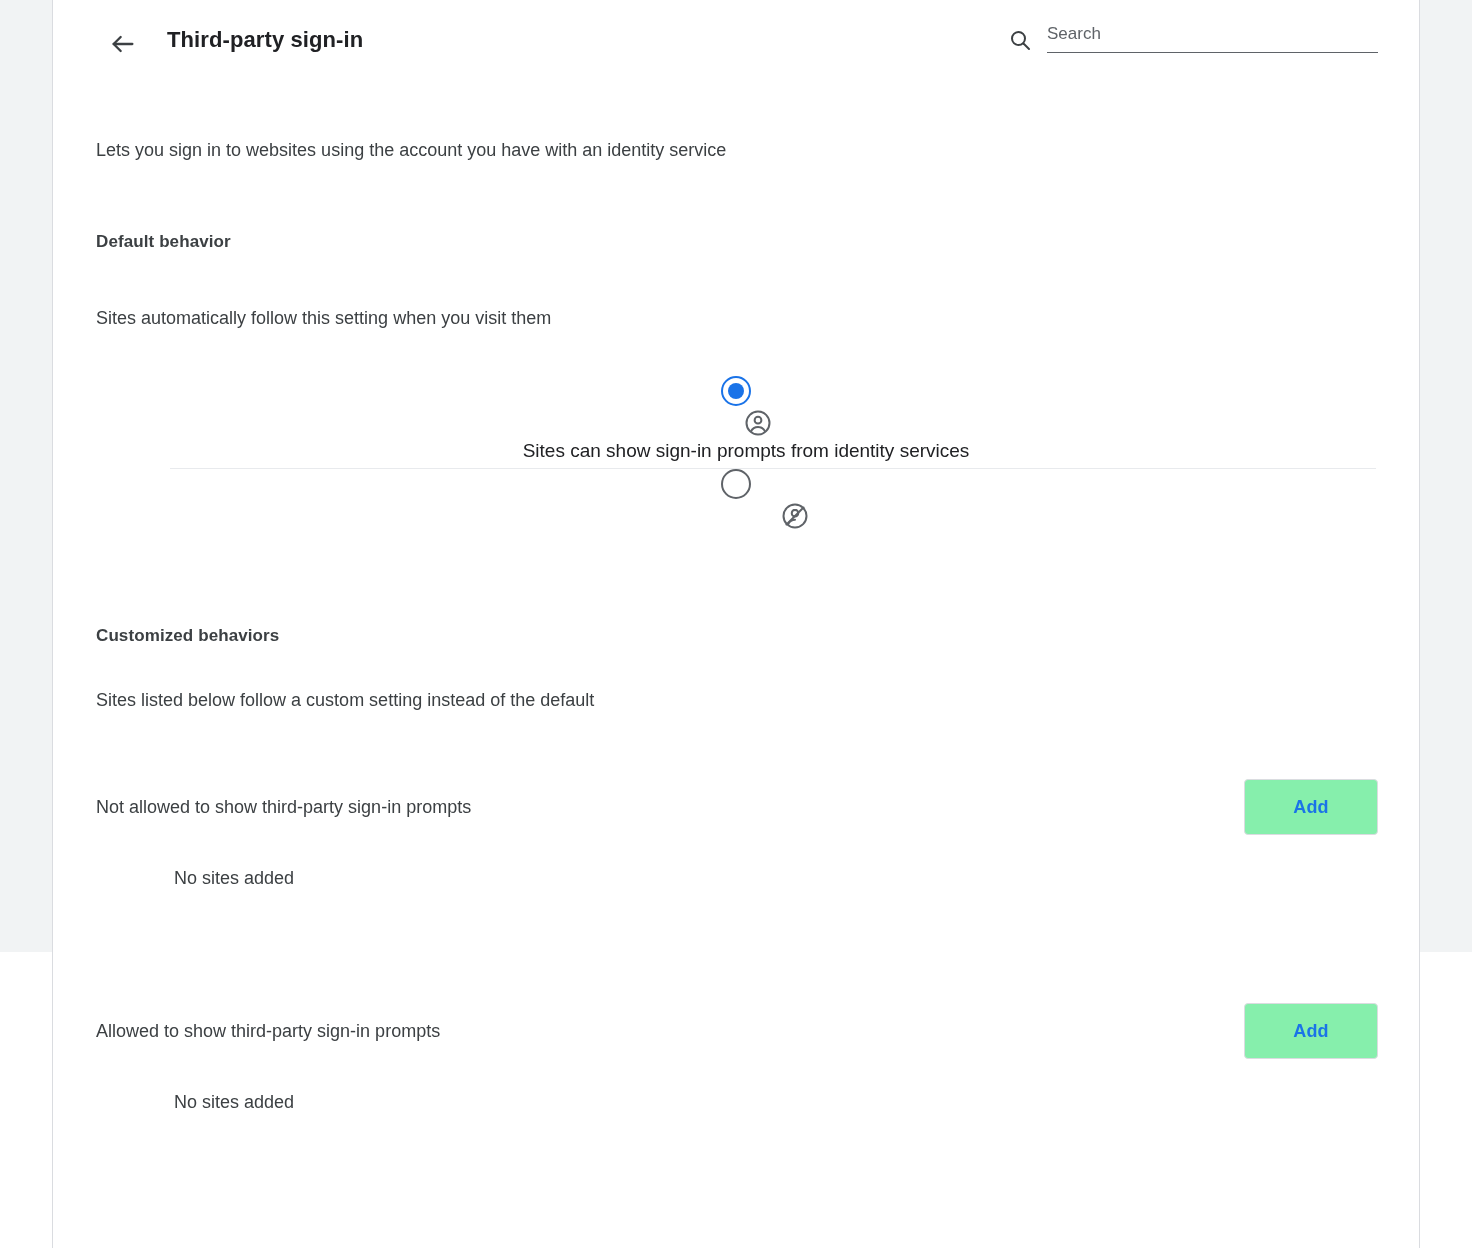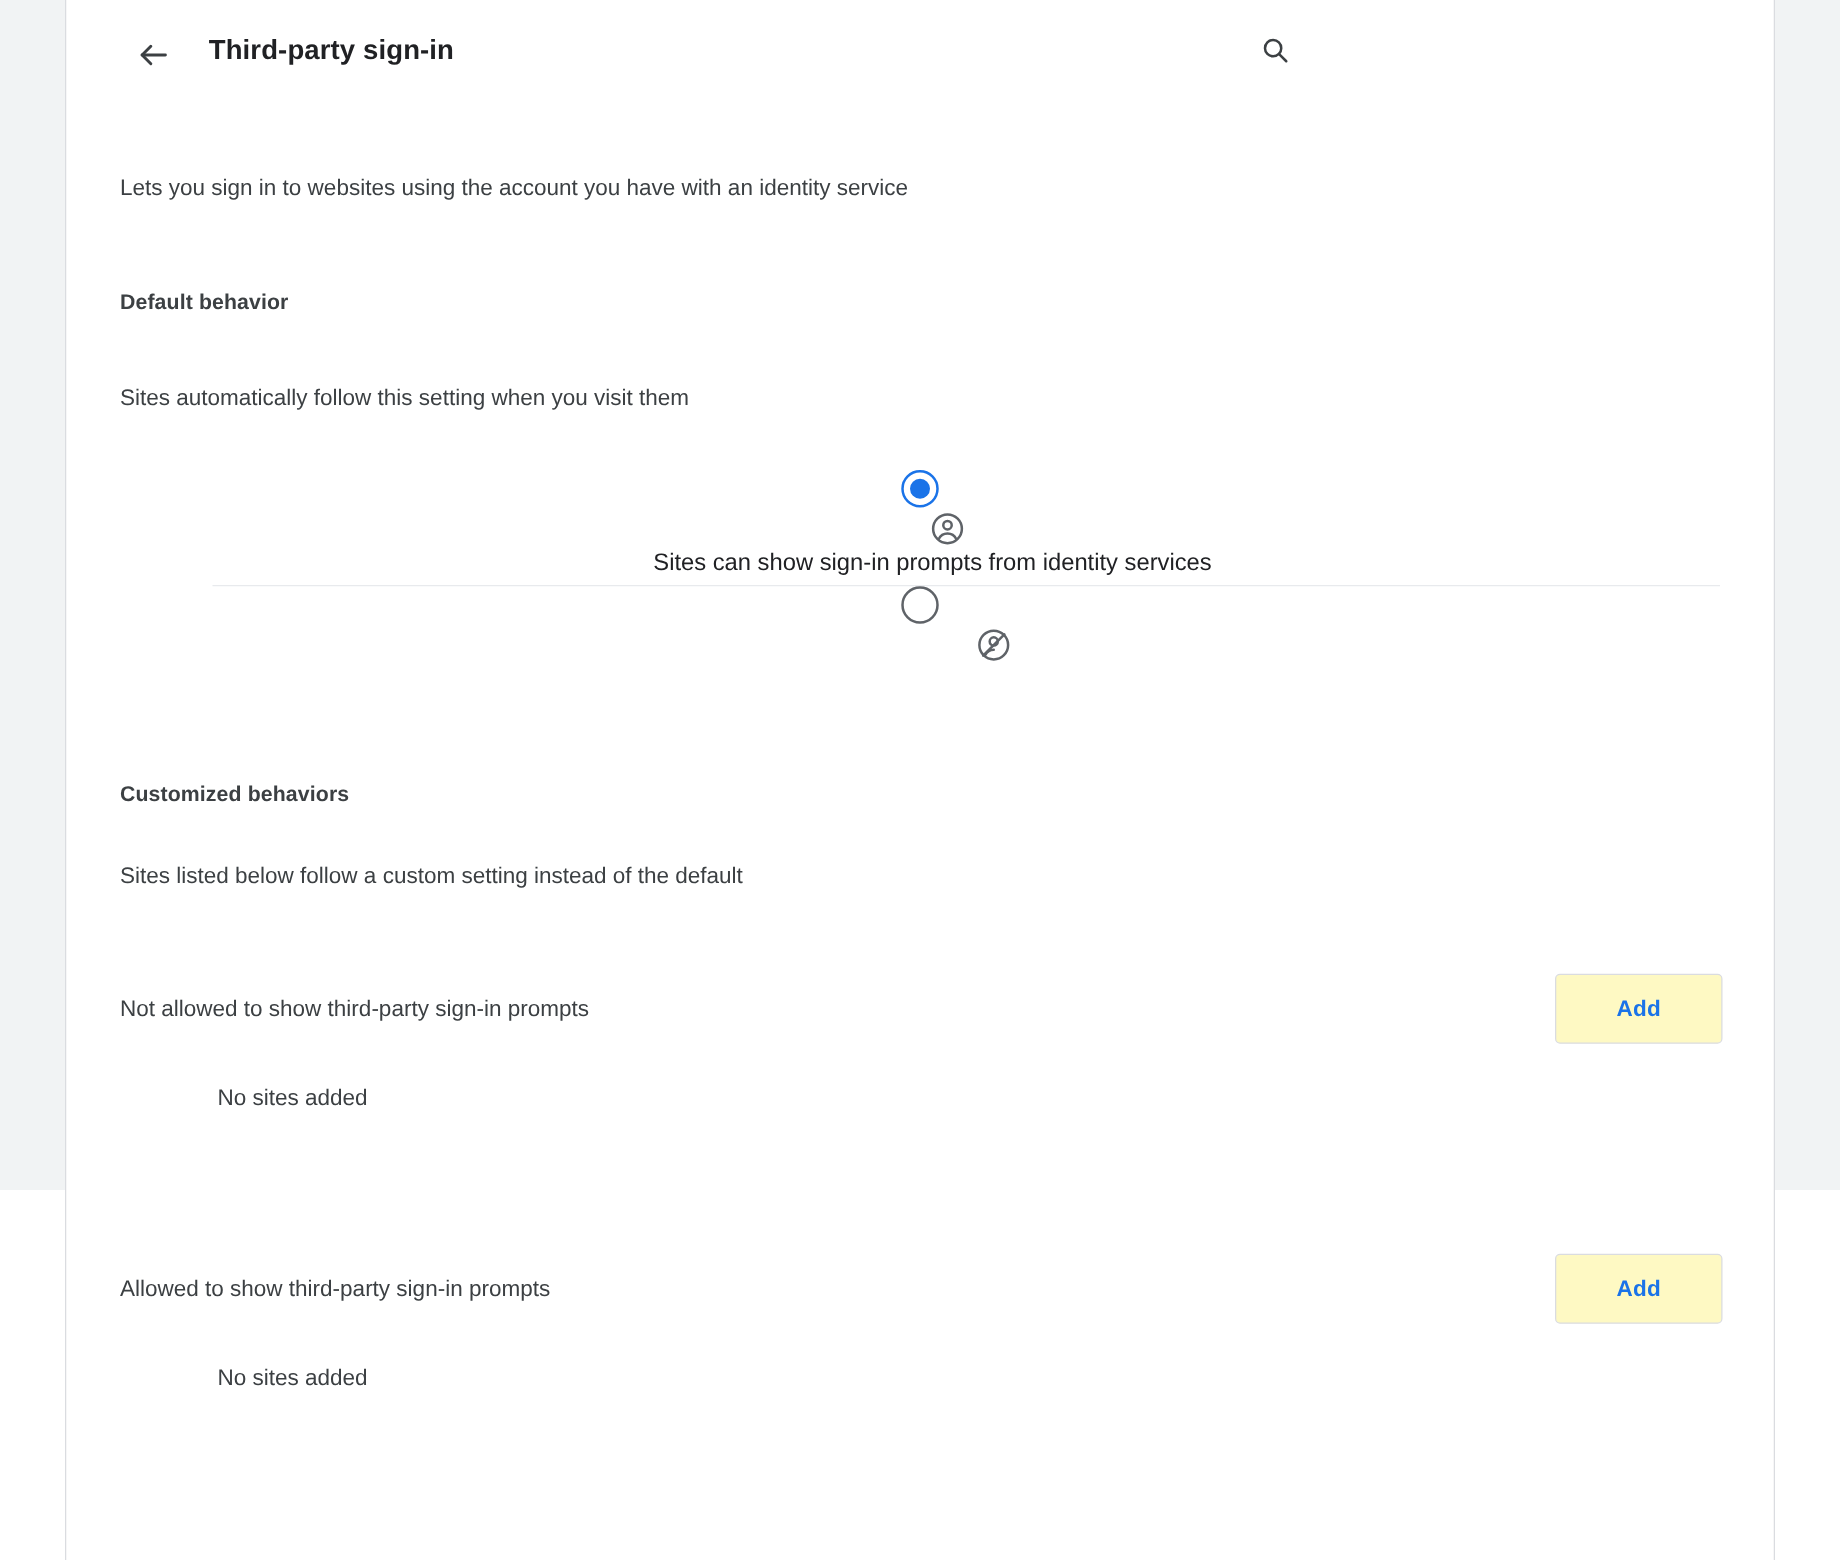--- a/index.html
+++ b/index.html
@@ -187,21 +187,21 @@
   }
   .list-head-label {
     font-size: 18px;
     color: #3c4043;
   }
   .add-button {
     min-width: 134px;
     height: 56px;
     border: 1px solid #dadce0;
     border-radius: 4px;
-    background: #fef9c3;
+    background: #86efac;
     color: #1a73e8;
     font-family: "Liberation Sans", sans-serif;
     font-size: 18px;
     font-weight: bold;
     cursor: pointer;
     letter-spacing: 0.2px;
   }
   .empty-text {
     margin-top: 24px;
     margin-left: 78px;
@@ -226,20 +226,21 @@
       </div>
       <div class="page-title">Third-party sign-in</div>
 
       <div class="search-wrap">
         <span class="search-icon">
           <svg width="24" height="24" viewBox="0 0 24 24" fill="none" stroke="#3c4043" stroke-width="2" stroke-linecap="round">
             <circle cx="10.5" cy="10.5" r="6.5"></circle>
             <line x1="15.5" y1="15.5" x2="21" y2="21"></line>
           </svg>
         </span>
+        <input class="search-field" type="text" value="" placeholder="Search" style="">
       </div>
     </div>
 
     <div class="body-area">
 
       <div class="intro-text">Lets you sign in to websites using the account you have with an identity service</div>
 
       <div class="section-title" id="default-title">Default behavior</div>
       <div class="section-sub" id="default-sub">Sites automatically follow this setting when you visit them</div>
 

